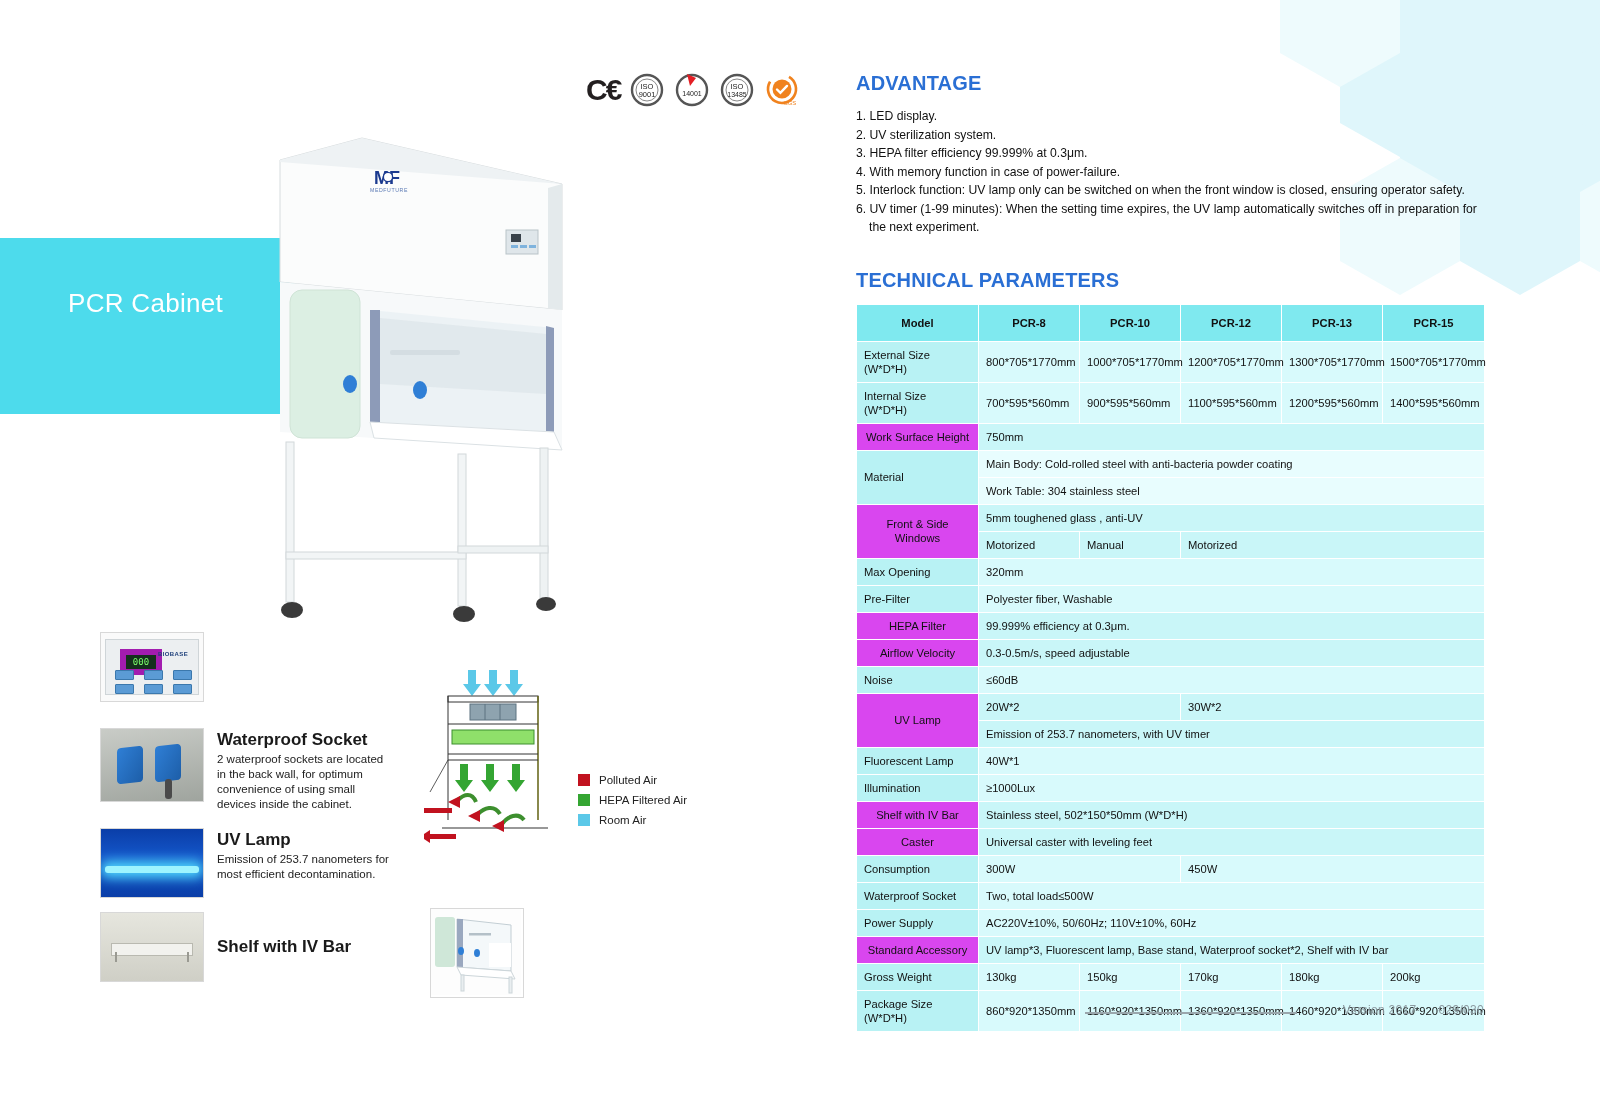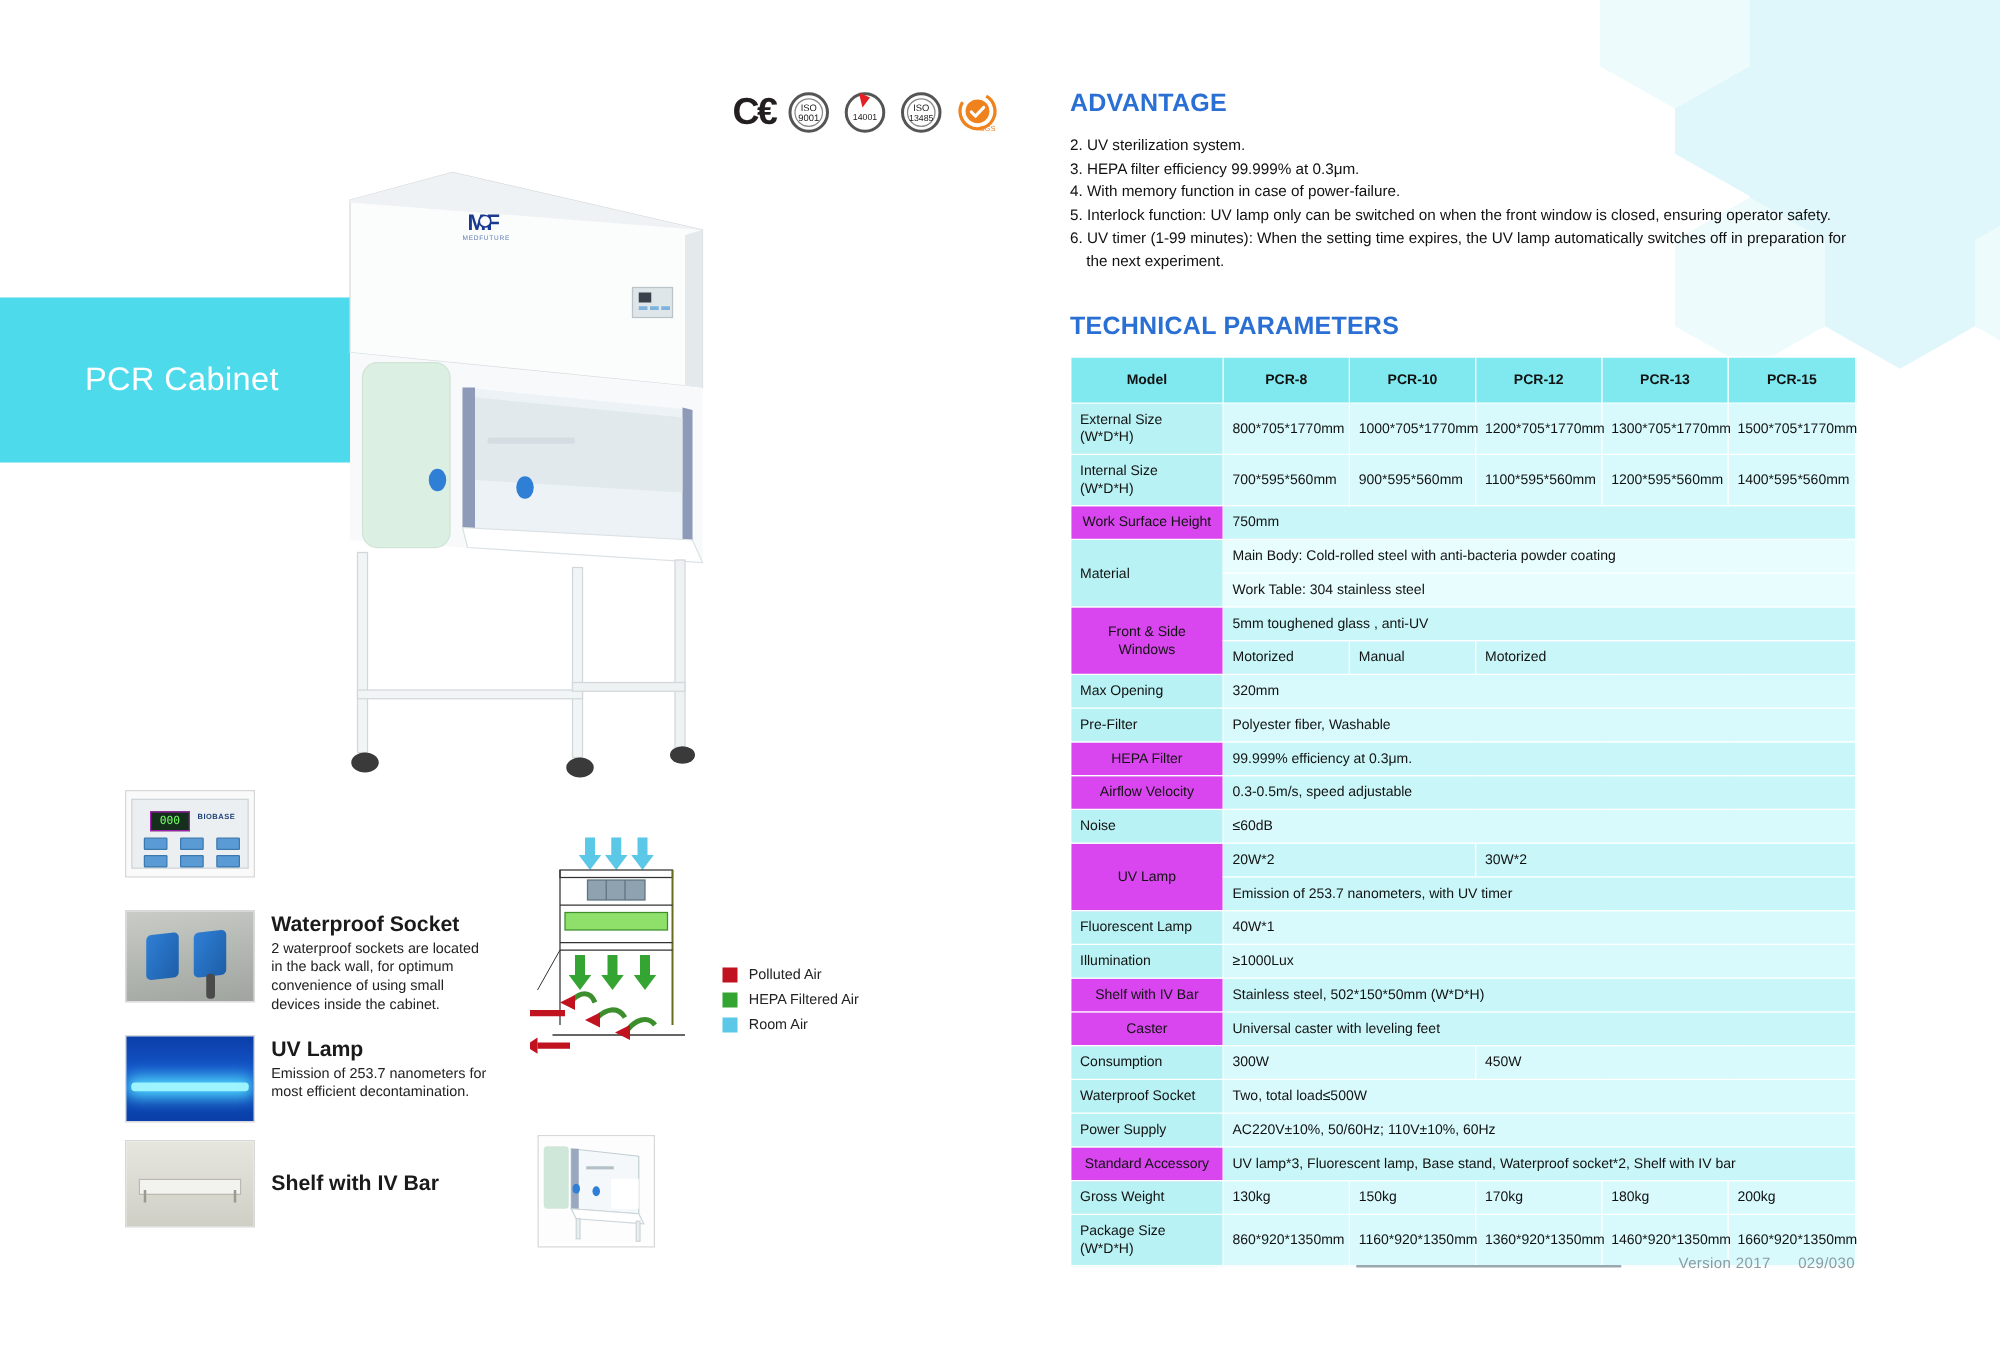--- a/index.html
+++ b/index.html
@@ -10,21 +10,21 @@
     color:#111;
   }
   .page{position:absolute;inset:0;}
 
   
   .hexwrap{position:absolute;top:0;right:0;width:430px;height:330px;overflow:hidden;pointer-events:none;}
   .hexwrap svg{display:block;}
 
   
   .title-band{
-    position:absolute;left:0;top:238px;width:296px;height:132px;
+    position:absolute;left:0;top:238px;width:296px;height:176px;
     background:#4ddbec;
     text-align:right;
   }
   .title-band .txt{
     position:absolute;left:68px;top:50px;
     font-size:26px;color:#ffffff;letter-spacing:.3px;
   }
 
   
   .certs{position:absolute;left:586px;top:72px;display:flex;align-items:center;gap:9px;}
@@ -48,21 +48,21 @@
   .feat-title{font-size:17px;font-weight:bold;color:#1a1a1a;line-height:1.15;}
   .feat-desc{font-size:11.5px;color:#222;line-height:1.32;margin-top:2px;max-width:176px;}
 
   .f1{left:100px;top:632px;}
   .f2{left:100px;top:728px;}
   .f3{left:100px;top:828px;}
   .f4{left:100px;top:912px;}
 
   
   .led-panel{position:absolute;inset:6px 4px;background:#eceff1;border:1px solid #cfd5d8;}
-  .led-screen{position:absolute;left:14px;top:9px;width:30px;height:14px;background:#14301c;border:1px solid #a21caf;}
+  .led-screen{position:absolute;left:14px;top:9px;width:30px;height:14px;background:#14301c;border:6px solid #a21caf;}
   .led-screen span{color:#7bff6a;font-family:"DejaVu Sans Mono",monospace;font-size:9px;line-height:14px;display:block;text-align:center;}
   .led-brand{position:absolute;left:52px;top:11px;font-size:6px;font-weight:bold;color:#1d3f7a;letter-spacing:.4px;}
   .led-btn{position:absolute;width:17px;height:8px;background:#5b9bd5;border:1px solid #3b78ad;border-radius:1px;}
 
   
   .sock-bg{position:absolute;inset:0;background:linear-gradient(170deg,#c9ccc7,#9fa49e);}
   .sock{position:absolute;width:26px;height:36px;background:linear-gradient(120deg,#2f7fd6,#1d5ea8);border-radius:4px;transform:skewY(-6deg);}
 
   
   .uv-bg{position:absolute;inset:0;background:linear-gradient(180deg,#0a3ea8 0%,#1455c8 40%,#0a3ea8 100%);}
@@ -361,20 +361,21 @@
       <polygon points="26,58 80,62 84,70 30,66" fill="#ffffff" stroke="#ccd5d9"></polygon>
       <rect x="30" y="66" width="3" height="16" fill="#e9eef0" stroke="#ccd5d9"></rect>
       <rect x="78" y="68" width="3" height="16" fill="#e9eef0" stroke="#ccd5d9"></rect>
     </svg>
   </div>
 
   <div class="right">
 
     <h2 class="sec">ADVANTAGE</h2>
     <ul class="adv-list">
+      <li>1. LED display.</li>
       <li>2. UV sterilization system.</li>
       <li>3. HEPA filter efficiency 99.999% at 0.3μm.</li>
       <li>4. With memory function in case of power-failure.</li>
       <li>5. Interlock function: UV lamp only can be switched on when the front window is closed, ensuring operator safety.</li>
       <li>6. UV timer (1-99 minutes): When the setting time expires, the UV lamp automatically switches off in preparation for</li>
       <li>
           <span class="ind">the next experiment.</span>
         </li>
     </ul>
 

